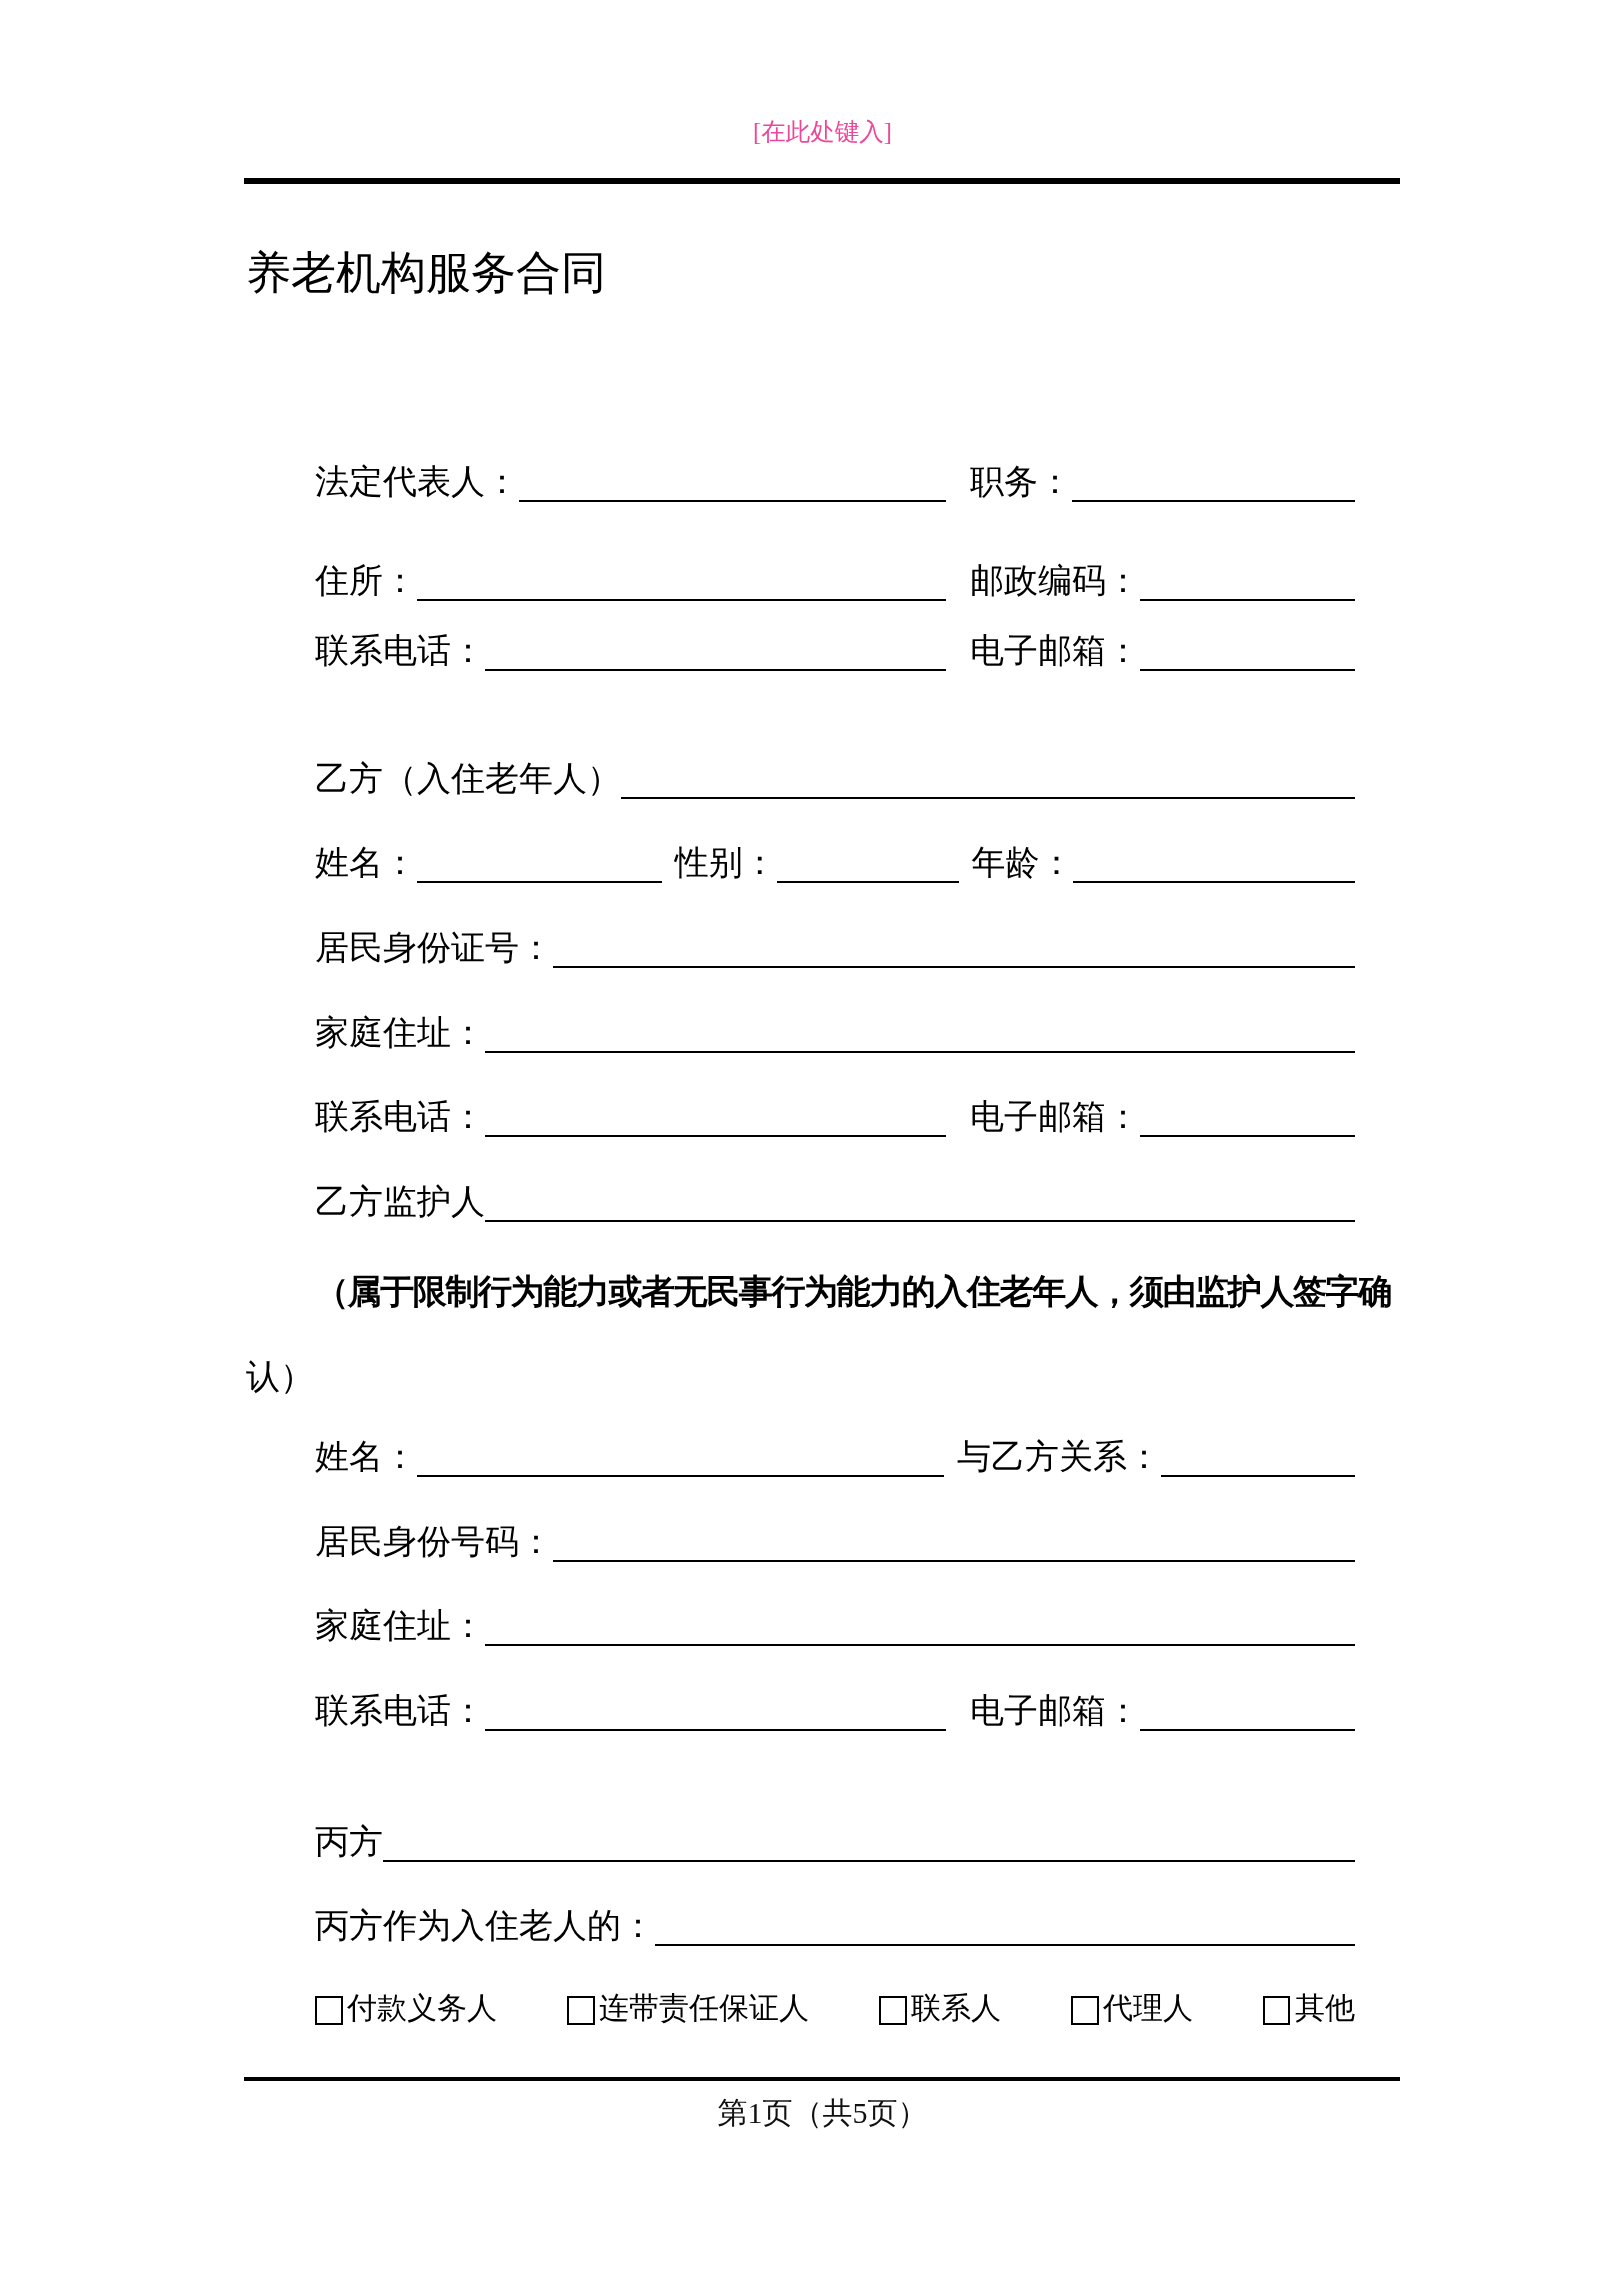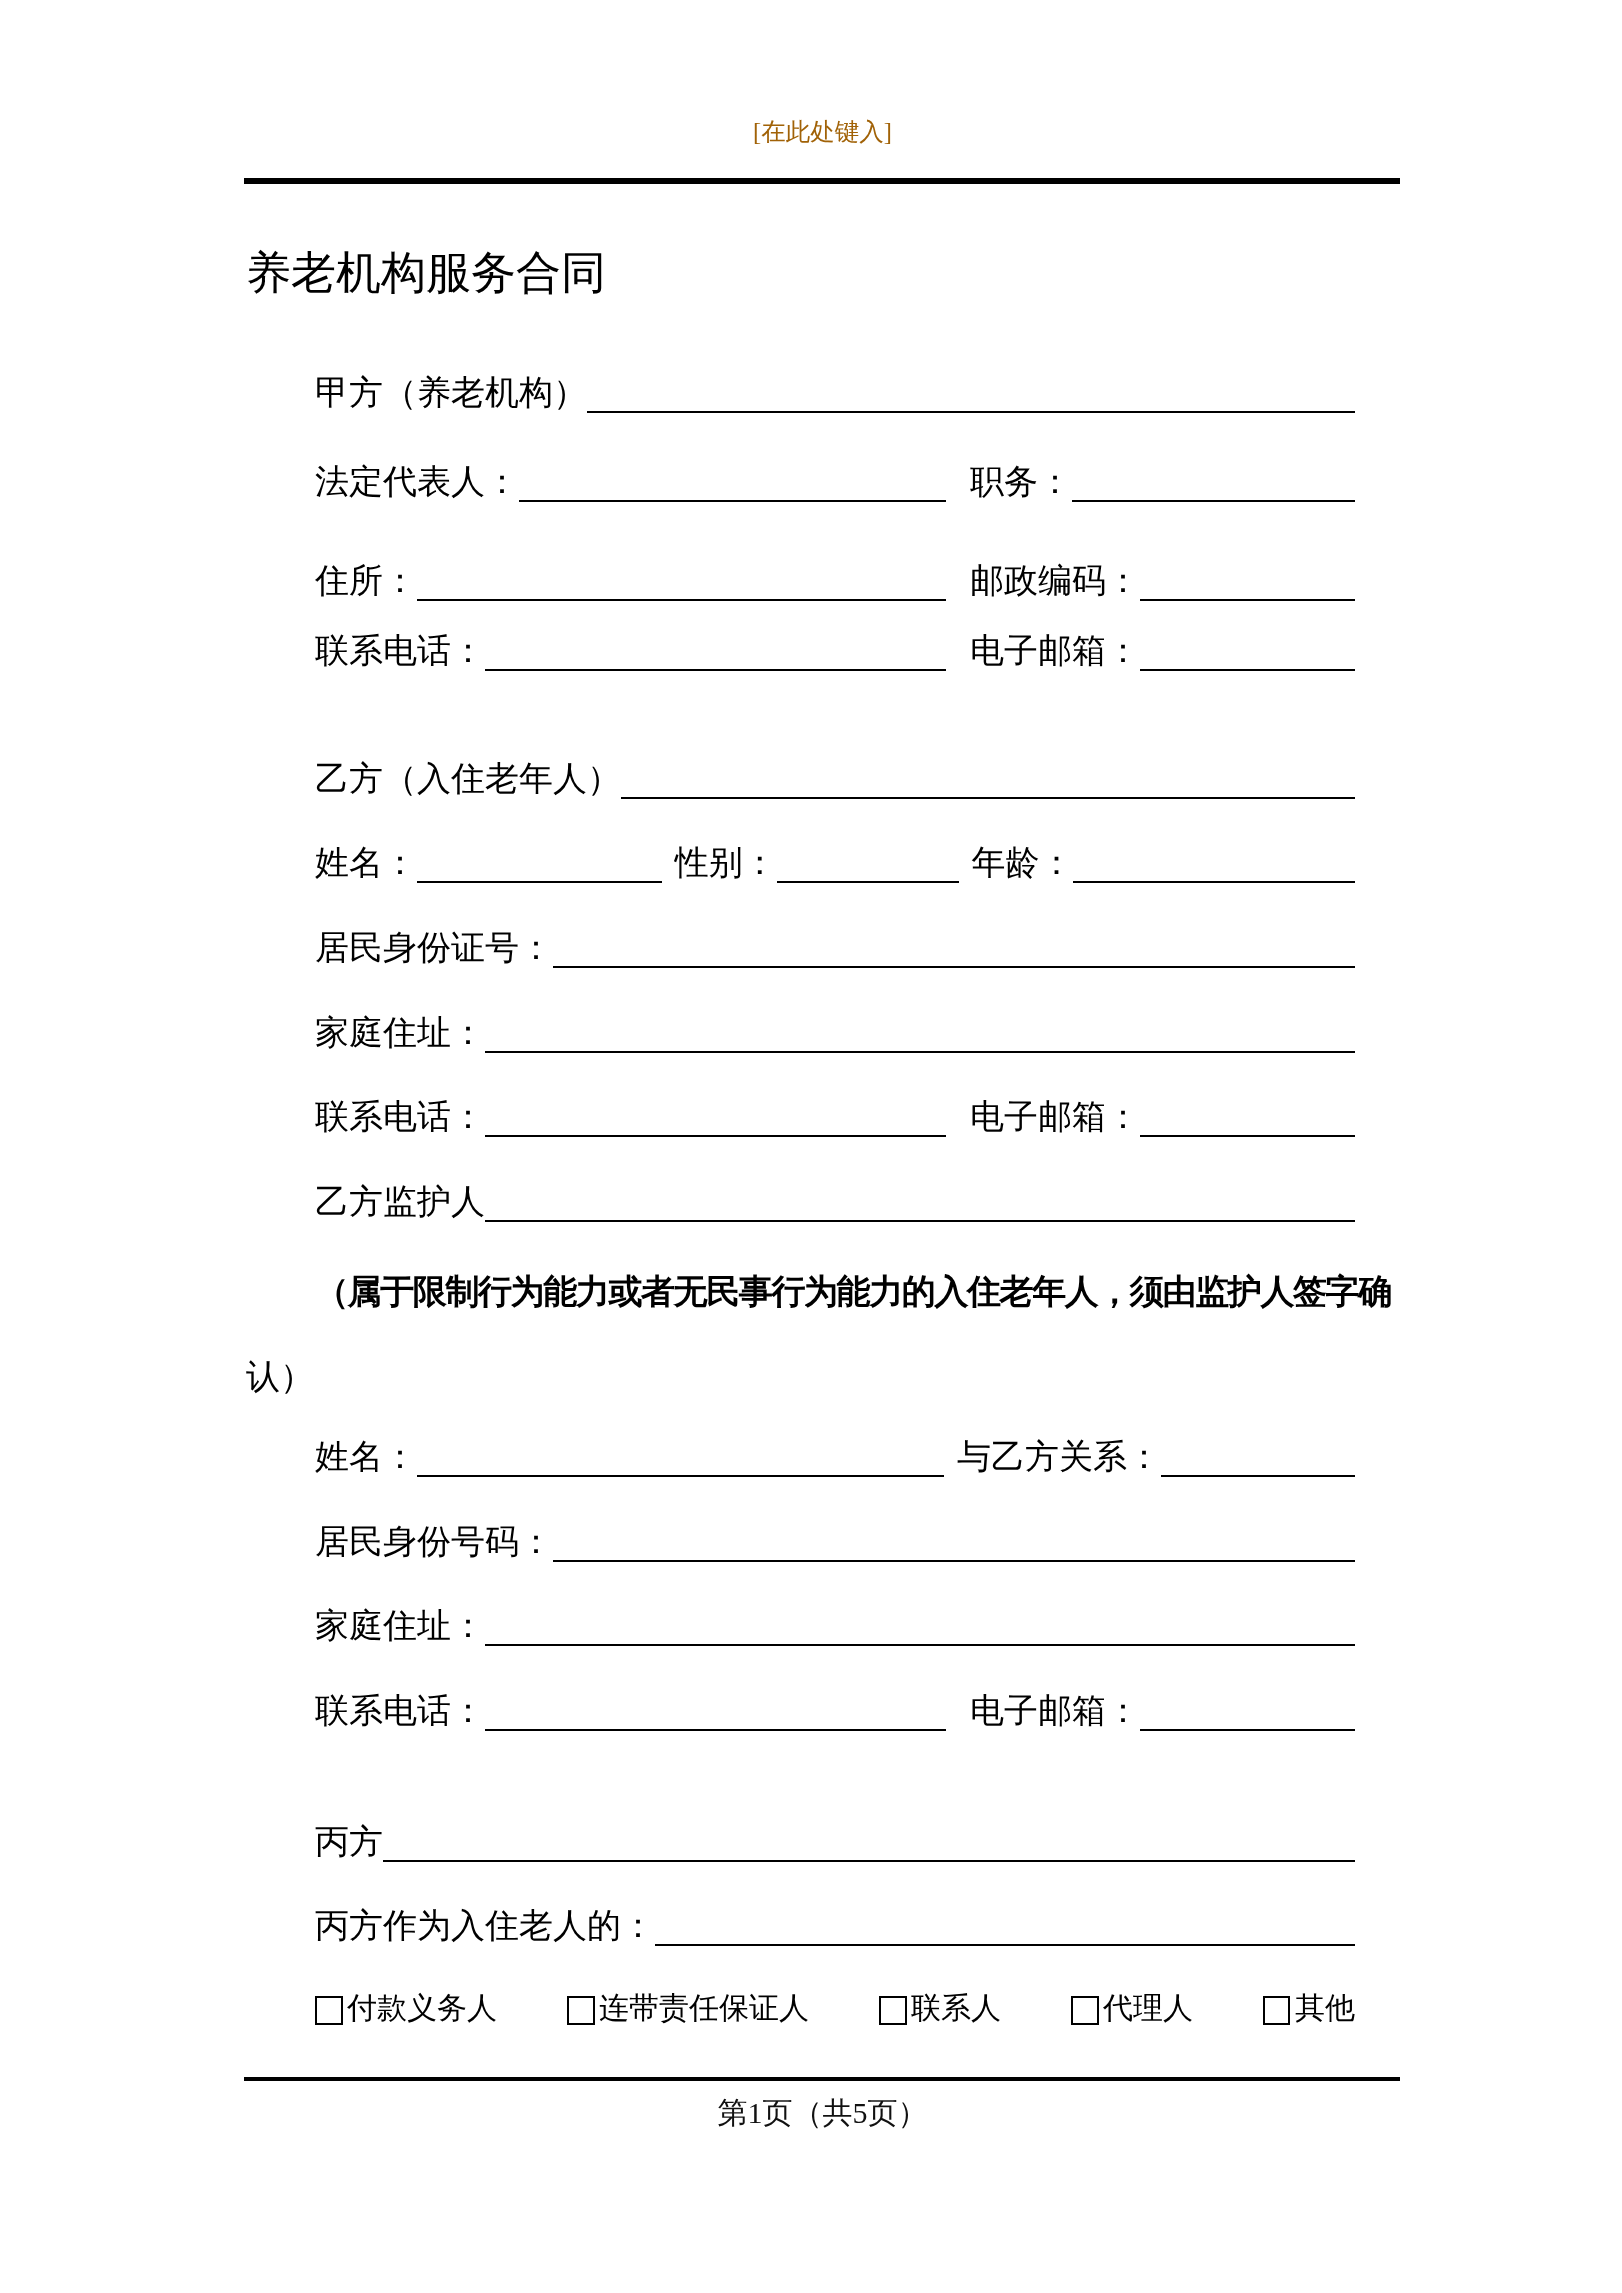--- a/index.html
+++ b/index.html
@@ -8,21 +8,21 @@
     width:1623px; height:2294px;
     background:#ffffff;
     color:#000;
     font-family:"Liberation Sans", sans-serif;
     overflow:hidden;
   }
   
   .hdr-text {
     position:absolute; top:115px; left:246px; width:1153px;
     text-align:center; font-size:24.5px; line-height:33px;
-    font-family:"Liberation Serif", serif; color:#a16207;
+    font-family:"Liberation Serif", serif; color:#ec4899;
   }
   .hdr-rule { position:absolute; top:178px; left:244px; width:1156px; height:5.5px; background:#000; }
   .ftr-rule { position:absolute; top:2077px; left:244px; width:1156px; height:3.6px; background:#000; }
   .ftr-text {
     position:absolute; top:2097px; left:246px; width:1153px;
     text-align:center; font-size:30px; line-height:31px;
     font-family:"Liberation Serif", serif; color:#111;
   }
   
   .doc-title {
@@ -70,24 +70,20 @@
 </head>
 <body>
 
 <div class="page">
 
   <div class="hdr-text">[在此处键入]</div>
   <div class="hdr-rule"></div>
 
   <div class="doc-title">养老机构服务合同</div>
 
-  <div class="frow" style="top:366px">
-    <span class="lbl">甲方（养老机构）</span>
-    <span class="ul grow"></span>
-  </div>
 
   <div class="frow" style="top:455px">
     <span class="lbl">法定代表人：</span>
     <span class="ul grow"></span>
     <span class="col2">
       <span class="lbl">职务：</span>
       <span class="ul grow"></span>
     </span>
   </div>
 

